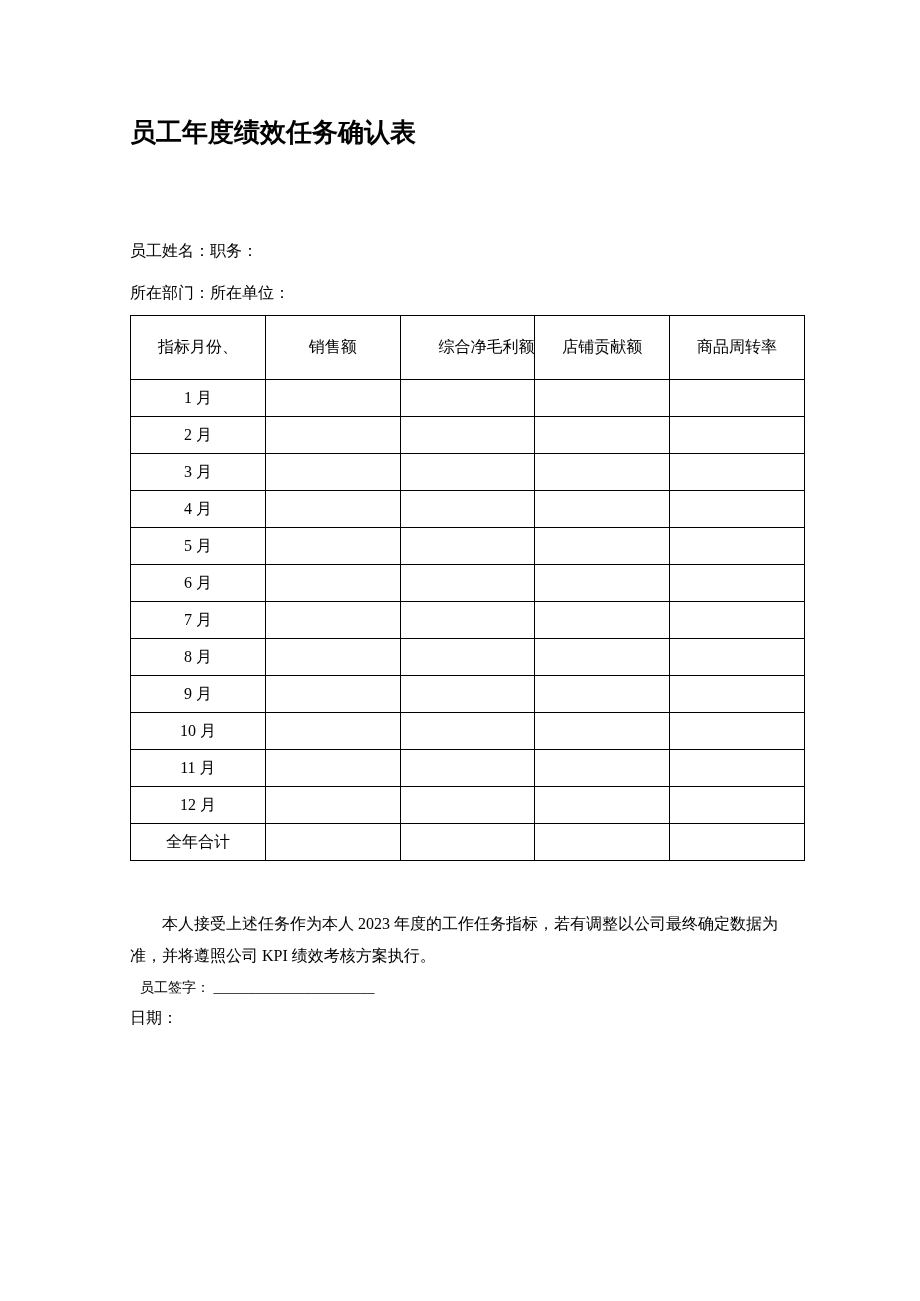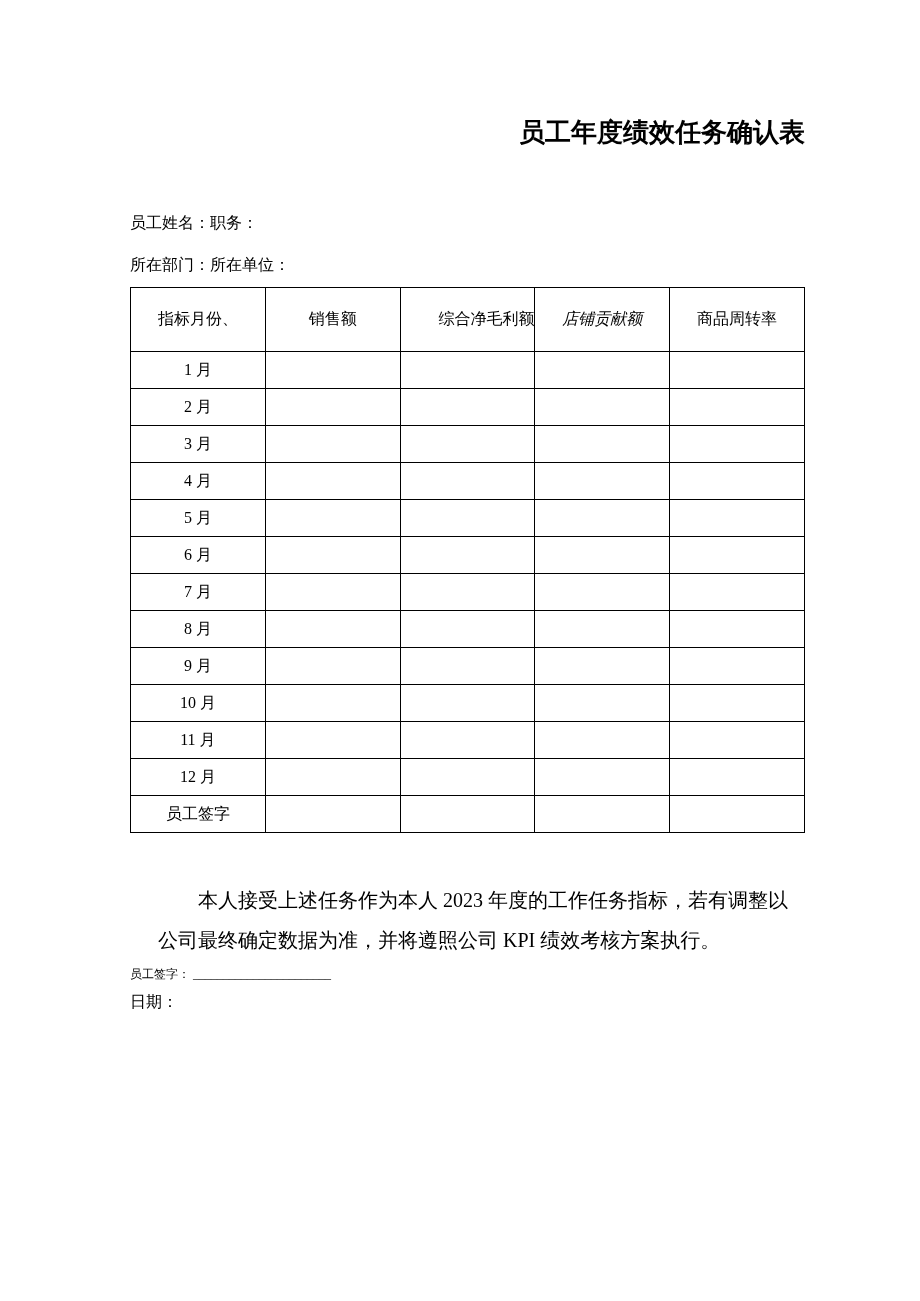--- a/index.html
+++ b/index.html
@@ -9,24 +9,24 @@
     }
     body {
       width: 920px;
       height: 1301px;
       background: #ffffff;
       font-family: "SimSun", "宋体", serif;
       color: #000000;
       padding: 115px 115px 0 130px;
     }
     .title {
-      text-align: right;
+      text-align: left;
       font-size: 26px;
       font-weight: bold;
-      margin-bottom: 60px;
+      margin-bottom: 88px;
       font-family: "SimHei", "黑体", sans-serif;
     }
     .info-line {
       font-size: 16px;
       margin-bottom: 16px;
       line-height: 1.6;
     }
     .info-line-2 {
       font-size: 16px;
       margin-bottom: 10px;
@@ -46,32 +46,32 @@
     }
     .header-row th {
       height: 64px;
     }
     .data-row td {
       height: 37px;
     }
     .col-0 { width: 20%; }
     .col-1 { width: 20%; }
     .col-2 { width: 20%; text-align: right; }
-    .col-3 { width: 20%; font-style: italic; }
+    .col-3 { width: 20%; }
     .col-4 { width: 20%; }
     .statement {
-      font-size: 20px;
+      font-size: 16px;
       line-height: 2;
       text-indent: 2em;
       margin-bottom: 2px;
-      margin-left: 28px;
     }
     .signature-line {
-      font-size: 12px;
+      font-size: 14px;
       line-height: 2;
+      margin-left: 10px;
     }
     .date-line {
       font-size: 16px;
       line-height: 2;
     }
   </style>
 </head>
 <body>
 
 <h1 class="title">员工年度绩效任务确认表</h1>
@@ -168,21 +168,21 @@
       <td></td>
     </tr>
     <tr class="data-row">
       <td>12 月</td>
       <td></td>
       <td></td>
       <td></td>
       <td></td>
     </tr>
     <tr class="data-row">
-      <td>员工签字</td>
+      <td>全年合计</td>
       <td></td>
       <td></td>
       <td></td>
       <td></td>
     </tr>
   </tbody>
 </table>
 
 <p class="statement">本人接受上述任务作为本人 2023 年度的工作任务指标，若有调整以公司最终确定数据为准，并将遵照公司 KPI 绩效考核方案执行。</p>
 

